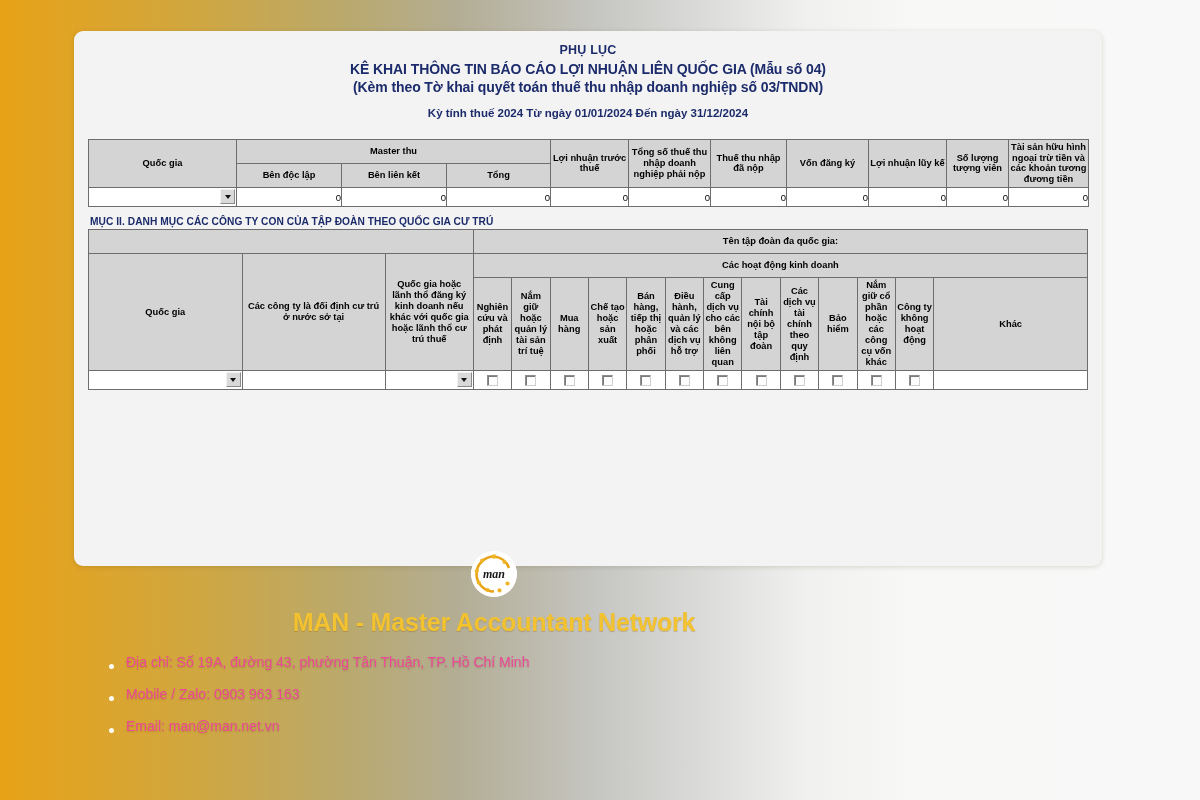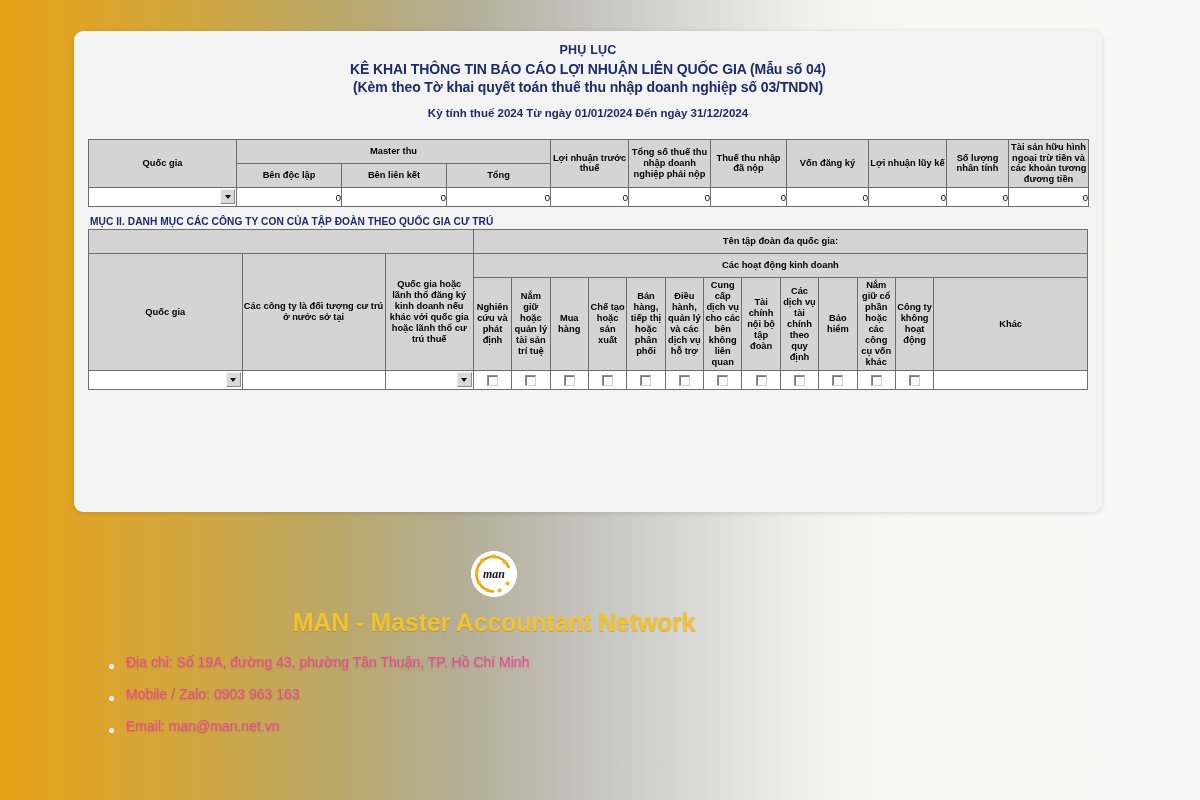--- a/index.html
+++ b/index.html
@@ -25,21 +25,21 @@
        #f8f8f8 100%);
     position: relative;
   }
 
   
   #form-panel {
     position: absolute;
     left: 74px;
     top: 31px;
     width: 1028px;
-    height: 481px;
+    height: 535px;
     background: #f3f3f3;
     border-radius: 9px;
     box-shadow: 0 1px 5px rgba(80,60,10,0.18);
     padding: 11px 0 0 0;
   }
 
   
   .title-block {
     text-align: center;
     color: #1b2b6b;
@@ -228,21 +228,21 @@
       </colgroup>
       <thead>
         <tr>
           <th rowspan="2">Quốc gia</th>
           <th colspan="3">Master thu</th>
           <th rowspan="2">Lợi nhuận trước thuế</th>
           <th rowspan="2" class="th-tall">Tổng số thuế thu nhập doanh nghiệp phải nộp</th>
           <th rowspan="2">Thuế thu nhập đã nộp</th>
           <th rowspan="2">Vốn đăng ký</th>
           <th rowspan="2">Lợi nhuận lũy kế</th>
-          <th rowspan="2">Số lượng nhân tính</th>
+          <th rowspan="2">Số lượng tượng viên</th>
           <th rowspan="2" class="th-tall">Tài sản hữu hình ngoại trừ tiền và các khoản tương đương tiền</th>
         </tr>
         <tr>
           <th>Bên độc lập</th>
           <th>Bên liên kết</th>
           <th>Tổng</th>
         </tr>
       </thead>
       <tbody>
         <tr>
@@ -287,21 +287,21 @@
           <col style="width:37px">
         <col style="width:148px">
       </colgroup>
       <thead>
         <tr>
           <th colspan="3" style="background:#d4d4d4;"></th>
           <th colspan="13" class="group-name">Tên tập đoàn đa quốc gia:</th>
         </tr>
         <tr>
           <th rowspan="2">Quốc gia</th>
-          <th rowspan="2">Các công ty là đối tượng cư trú ở nước sở tại</th>
+          <th rowspan="2">Các công ty là đối định cư trú ở nước sở tại</th>
           <th rowspan="2" class="th-tall">Quốc gia hoặc lãnh thổ đăng ký kinh doanh nếu khác với quốc gia hoặc lãnh thổ cư trú thuế</th>
           <th colspan="13" class="group-name">Các hoạt động kinh doanh</th>
         </tr>
         <tr>
           <th class="vnarrow">Nghiên cứu và phát định</th>
           <th class="vnarrow">Nắm giữ hoặc quản lý tài sản trí tuệ</th>
           <th class="vnarrow">Mua hàng</th>
           <th class="vnarrow">Chế tạo hoặc sản xuất</th>
           <th class="vnarrow">Bán hàng, tiếp thị hoặc phân phối</th>
           <th class="vnarrow">Điều hành, quản lý và các dịch vụ hỗ trợ</th>

